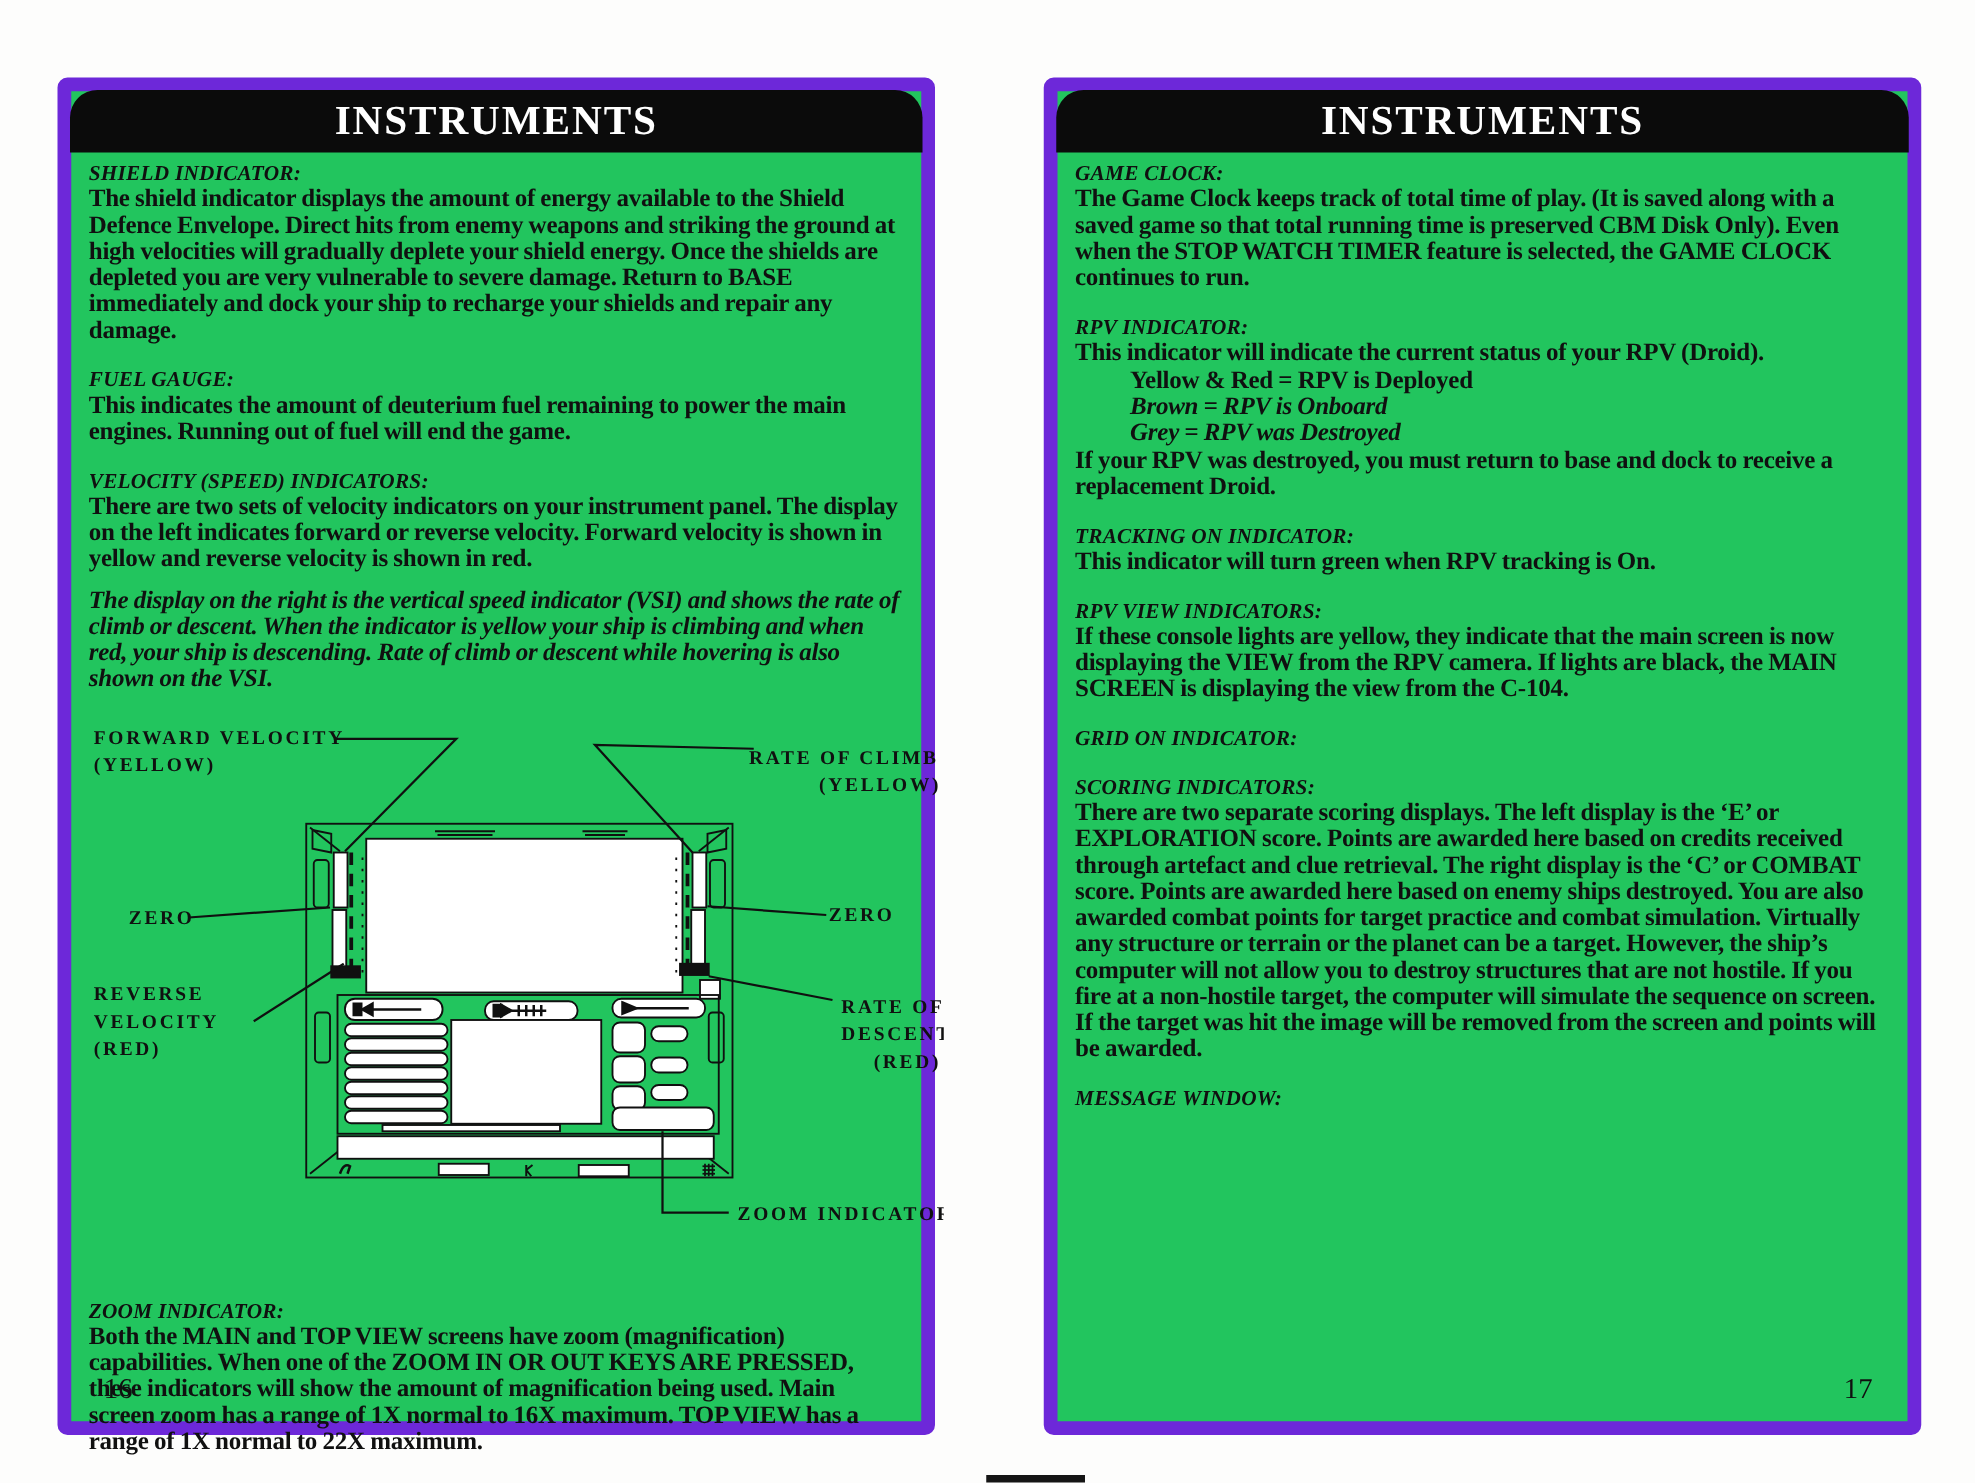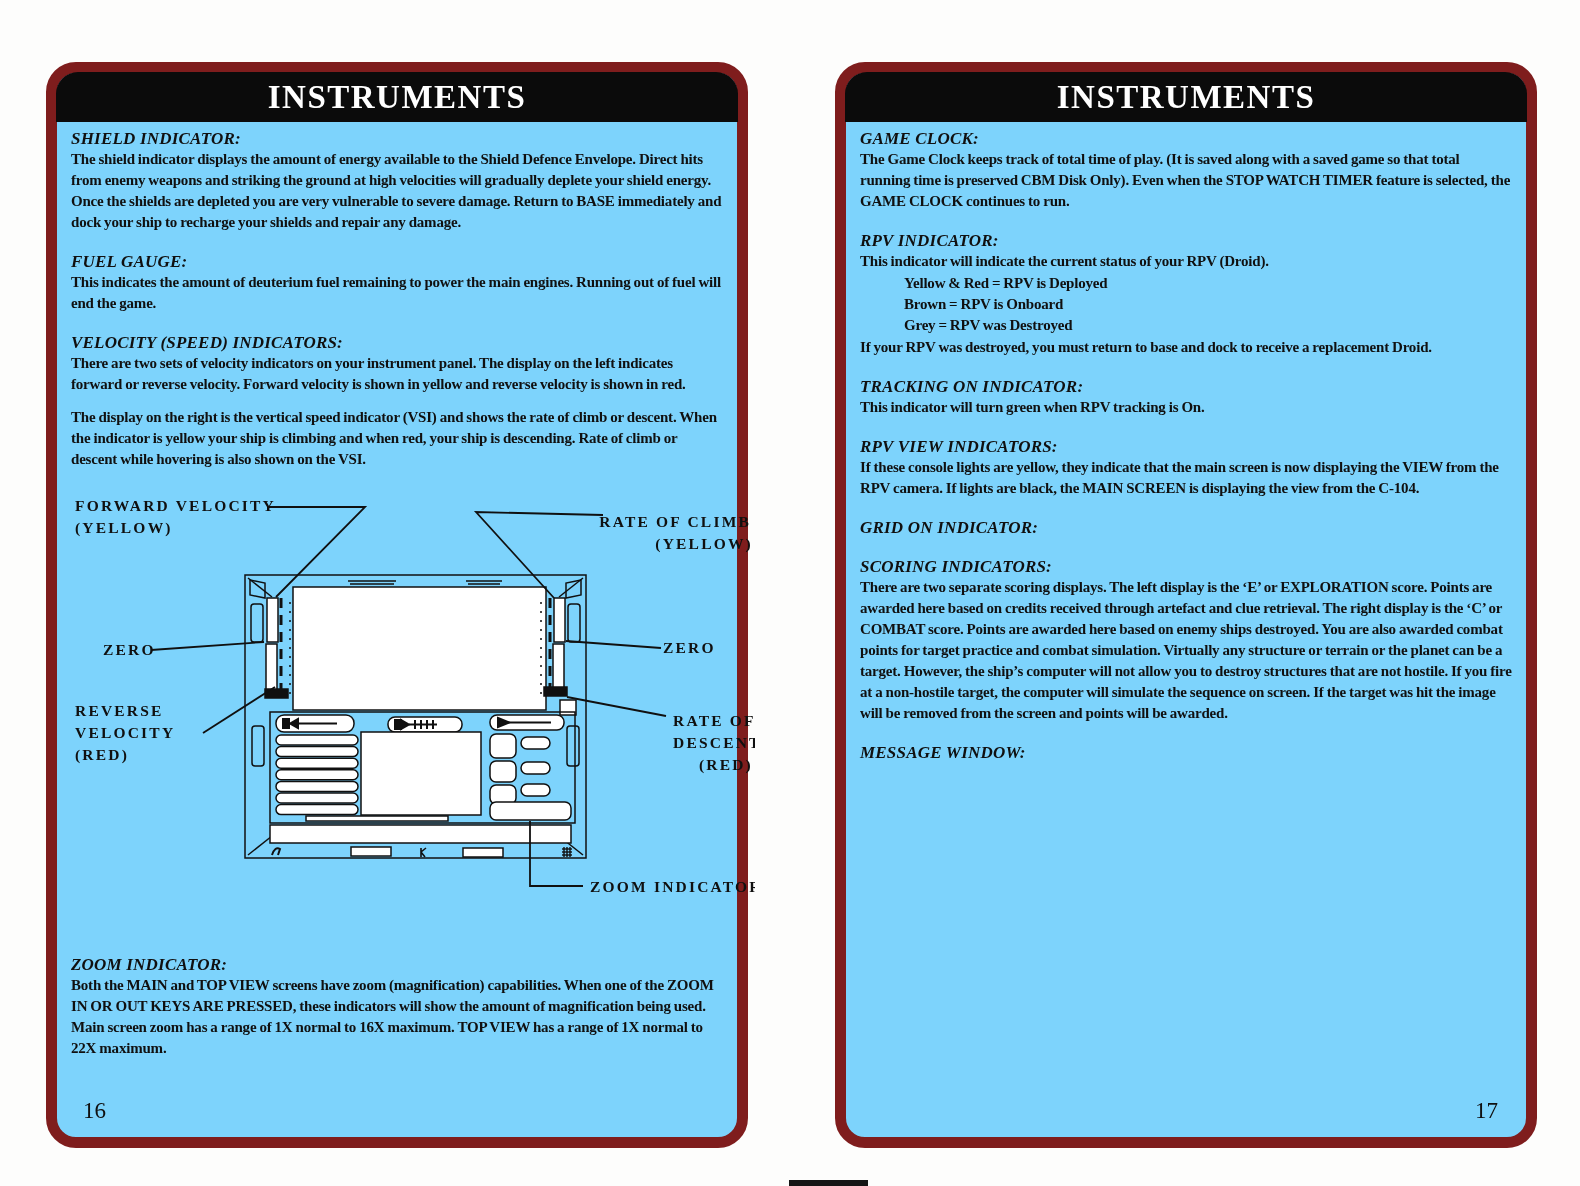--- a/index.html
+++ b/index.html
@@ -4,41 +4,41 @@
 <style>
   html,body{margin:0;padding:0;}
   body{
     width:1580px;height:1186px;position:relative;
     background:#fdfdfc;color:#101010;
     font-family:"Liberation Serif", serif;
     overflow:hidden;
   }
   .page{
     position:absolute;top:62px;width:680px;height:1064px;
-    background:#7dd3fc;border:11px solid #7f1d1d;border-radius:30px;
+    background:#22c55e;border:11px solid #6d28d9;border-radius:8px;
   }
   .page-left{left:46px;}
   .page-right{left:835px;}
   .page-header{
     height:50px;background:#0b0b0b;color:#ffffff;
     margin:-1px -1px 0 -1px;border-radius:22px 22px 0 0;
     display:flex;align-items:center;justify-content:center;
     font-size:33px;font-weight:bold;letter-spacing:1.5px;
   }
   .page-body{padding:6px 14px 0 14px;position:relative;}
   .section{margin-bottom:18px;}
   .sec-heading{
     font-size:17px;font-weight:bold;font-style:italic;
     line-height:21px;letter-spacing:0.2px;
   }
   .para{
-    font-size:15px;font-weight:bold;line-height:21px;
+    font-size:20px;font-weight:bold;line-height:21px;
     letter-spacing:-0.2px;word-spacing:-0.5px;
   }
-  .para + .para{margin-top:12px;}
+  .para + .para{margin-top:12px;font-style:italic;}
   .rpv-list{margin:1px 0 1px 44px;}
   .rpv-list .para{margin-top:0;}
   .page-num{
     position:absolute;bottom:16px;font-size:23px;line-height:20px;text-align:right;
   }
   .page-num-left{left:26px;}
   .page-num-right{right:28px;}
   .diagram{
     position:relative;height:452px;margin:2px -14px 0 -14px;padding-left:18px;
   }

